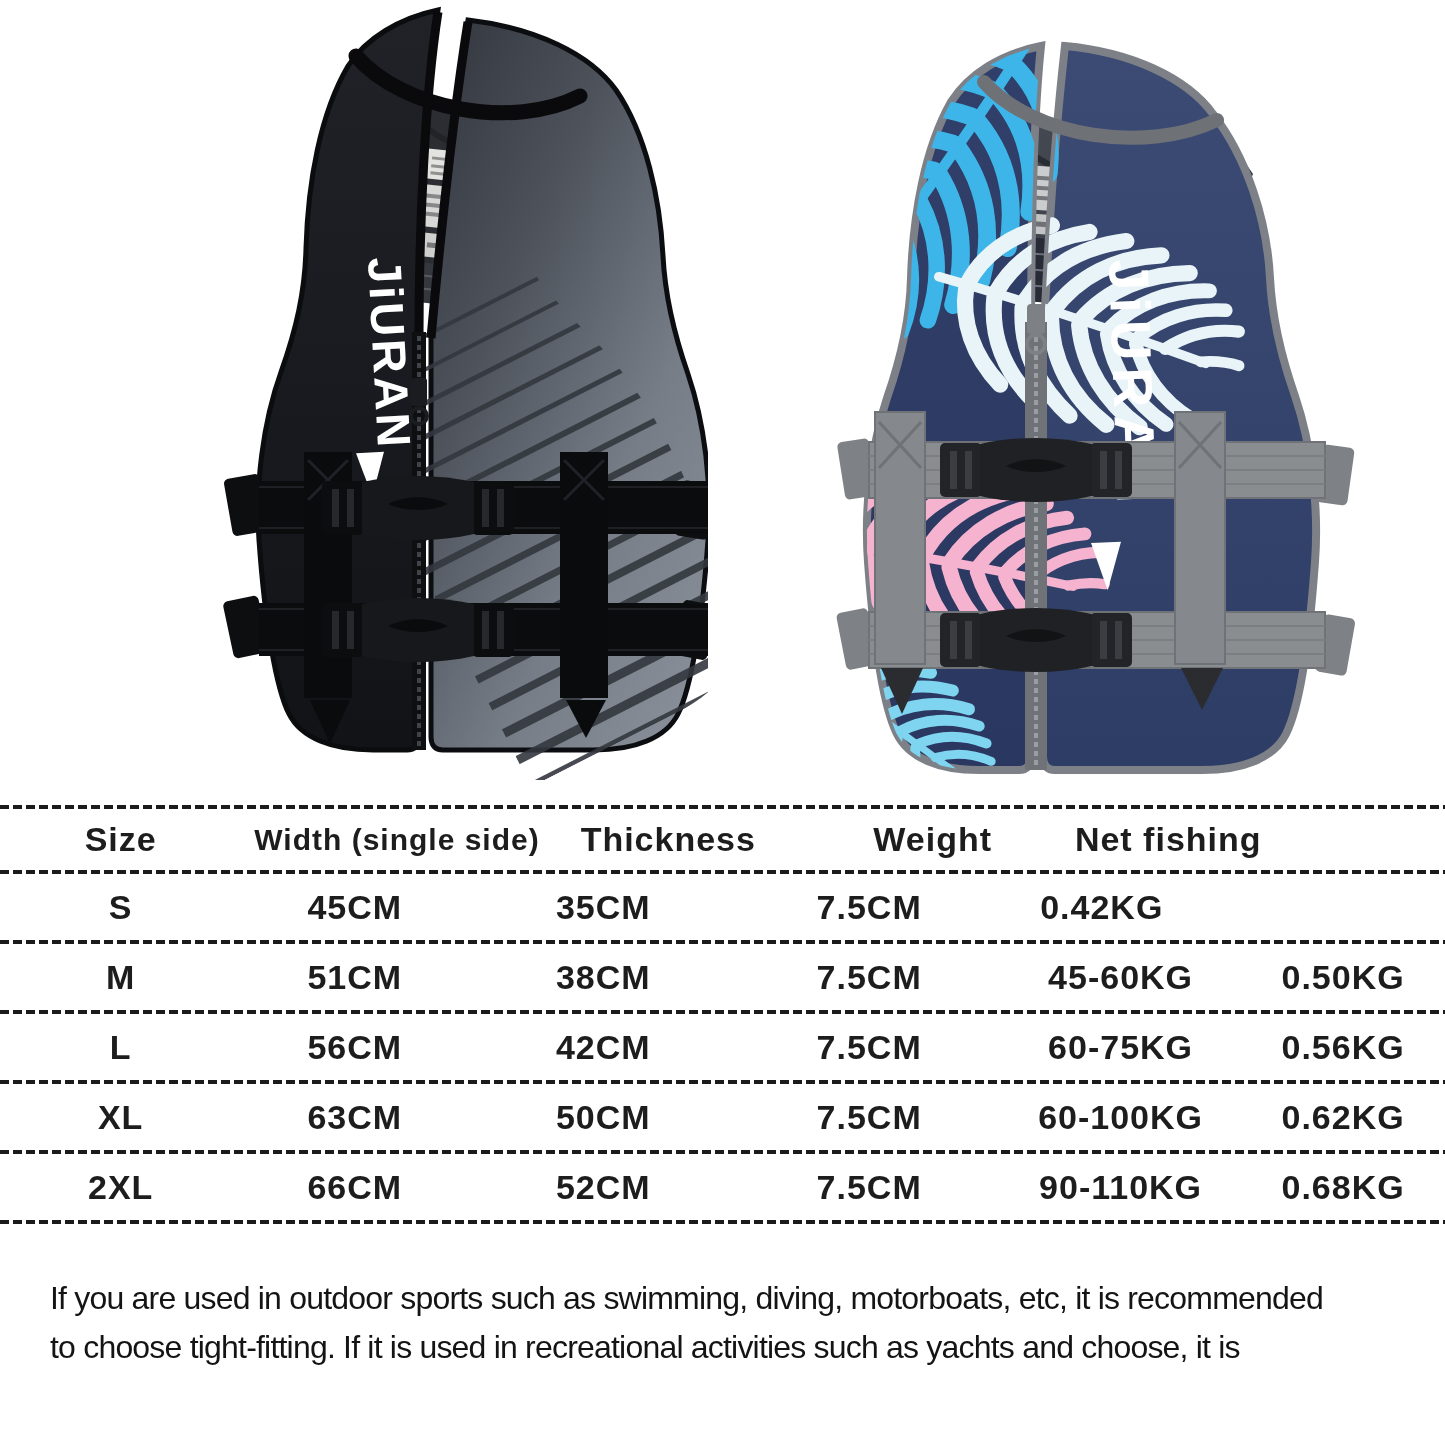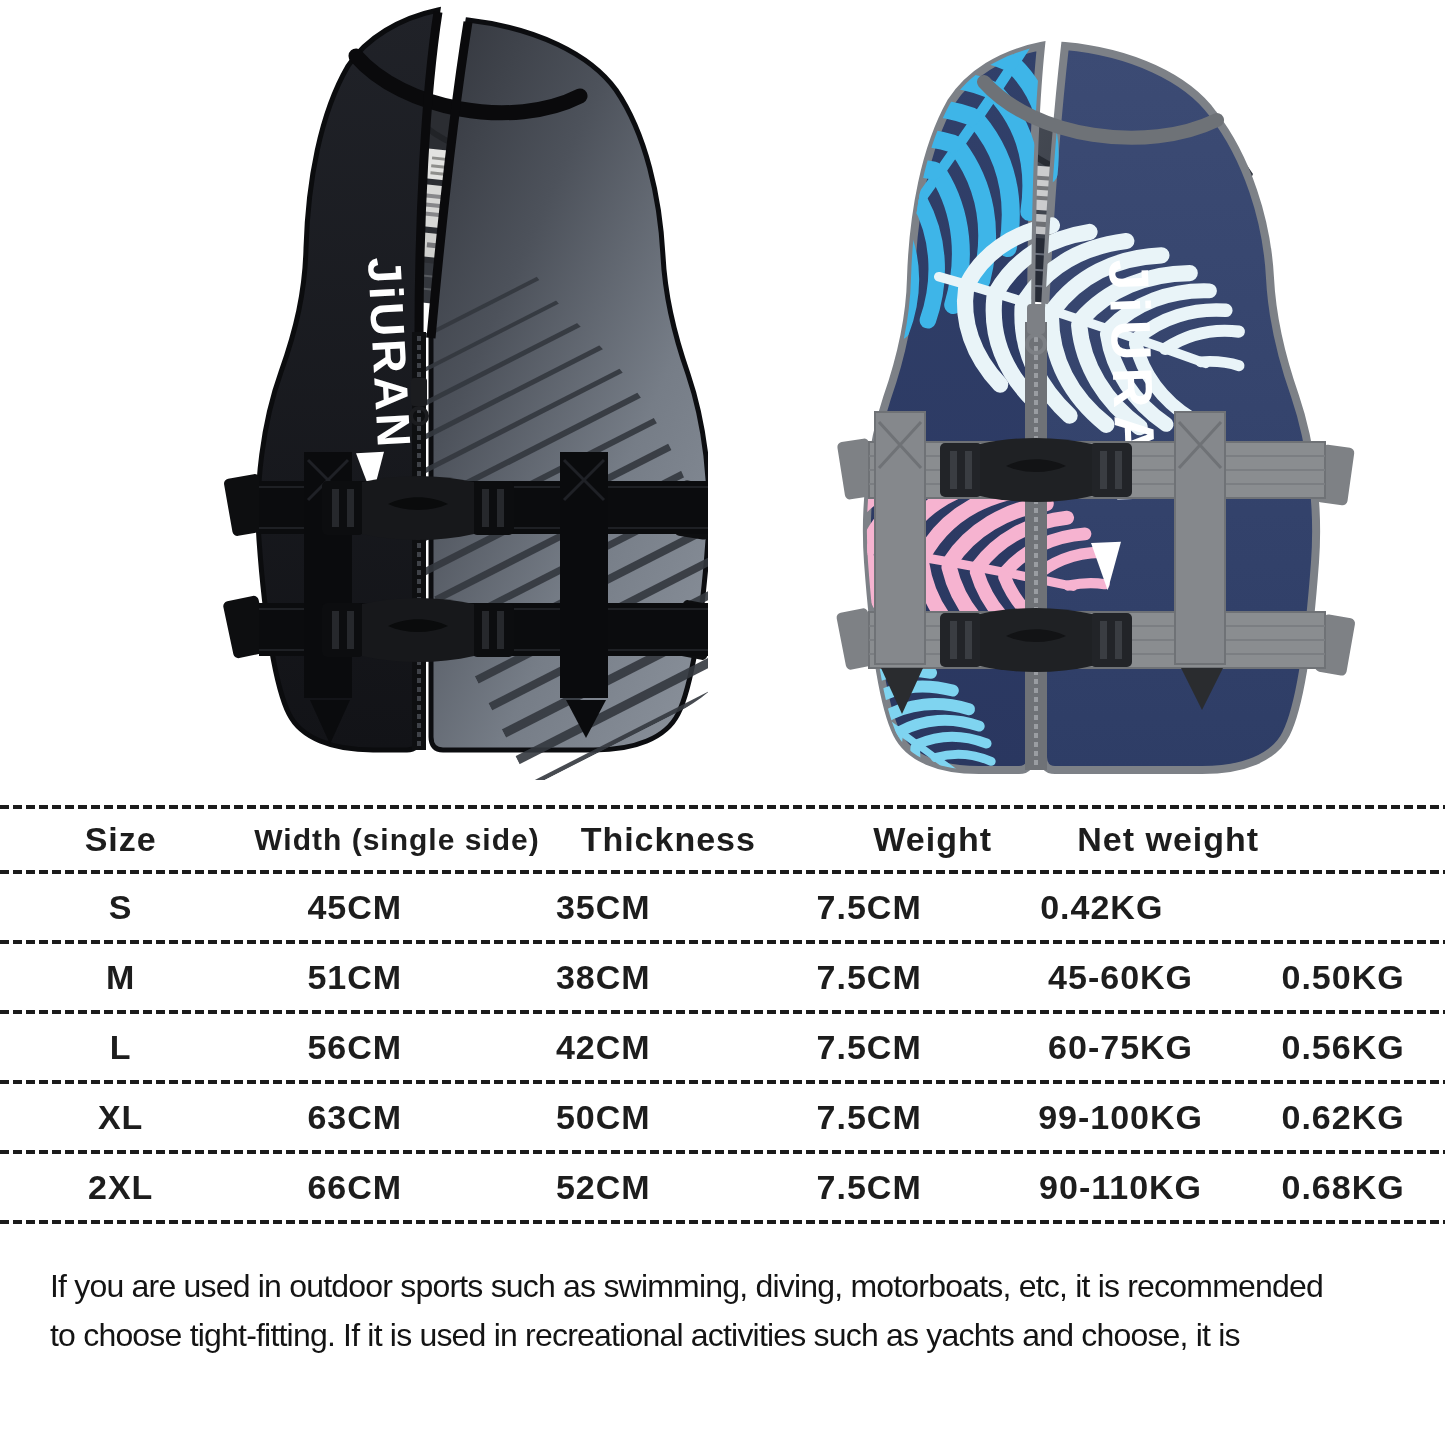--- a/index.html
+++ b/index.html
@@ -18,21 +18,21 @@
   .tdivider{height:4px;background:repeating-linear-gradient(90deg,#1b1b1b 0 9px,rgba(0,0,0,0) 9px 13px);}
   .trow{display:flex;align-items:center;height:66px;}
   .trow.thead{height:61px;gap:13px;}
   .tcell{
     text-align:center;font-size:34px;font-weight:bold;color:#1d1d1d;
     letter-spacing:1px;white-space:nowrap;overflow:visible;
   }
   .c0{width:16.7%;} .c1{width:15.7%;} .c2{width:18.7%;} .c3{width:18.1%;} .c4{width:16.7%;} .c5{width:14.1%;}
   .thead .c2{font-size:30px;}
   
-  .note{margin:38px 0 0 50px;}
+  .note{margin:50px 0 0 50px;}
   .note p{
     margin:0;font-size:32px;line-height:49px;letter-spacing:-0.8px;
     color:#141414;white-space:nowrap;font-weight:400;
   }
 </style>
 </head>
 <body>
 
 <div class="stage">
 
@@ -255,21 +255,21 @@
     </svg>
   </section>
 
   <section class="size-table">
       <div class="tdivider"></div>
       <div class="trow thead">
         <div class="tcell c0">Size</div>
         <div class="tcell c2">Width (single side)</div>
         <div class="tcell c3">Thickness</div>
         <div class="tcell c4">Weight</div>
-        <div class="tcell c5">Net weight</div>
+        <div class="tcell c5">Net fishing</div>
       </div>
       <div class="tdivider"></div>
       <div class="trow">
         <div class="tcell c0">S</div>
         <div class="tcell c1">45CM</div>
         <div class="tcell c2">35CM</div>
         <div class="tcell c3">7.5CM</div>
         <div class="tcell c5">0.42KG</div>
       </div>
       <div class="tdivider"></div>
@@ -289,21 +289,21 @@
         <div class="tcell c3">7.5CM</div>
         <div class="tcell c4">60-75KG</div>
         <div class="tcell c5">0.56KG</div>
       </div>
       <div class="tdivider"></div>
       <div class="trow">
         <div class="tcell c0">XL</div>
         <div class="tcell c1">63CM</div>
         <div class="tcell c2">50CM</div>
         <div class="tcell c3">7.5CM</div>
-        <div class="tcell c4">99-100KG</div>
+        <div class="tcell c4">60-100KG</div>
         <div class="tcell c5">0.62KG</div>
       </div>
       <div class="tdivider"></div>
       <div class="trow">
         <div class="tcell c0">2XL</div>
         <div class="tcell c1">66CM</div>
         <div class="tcell c2">52CM</div>
         <div class="tcell c3">7.5CM</div>
         <div class="tcell c4">90-110KG</div>
         <div class="tcell c5">0.68KG</div>

